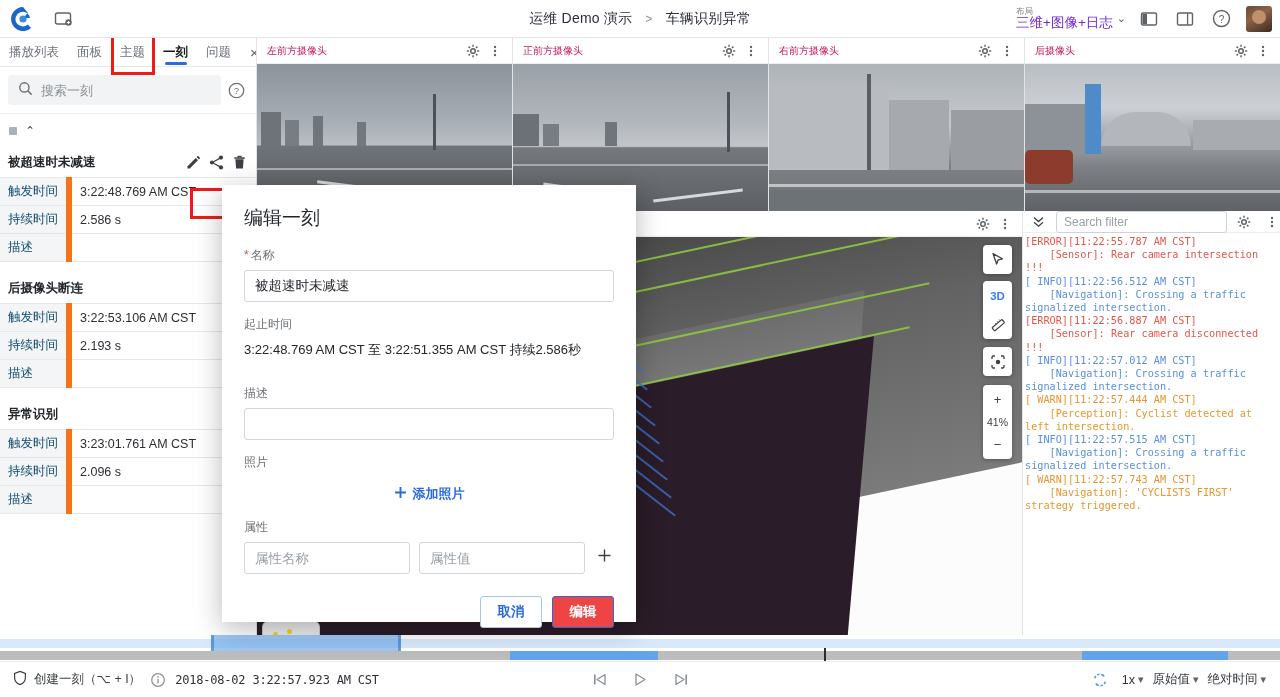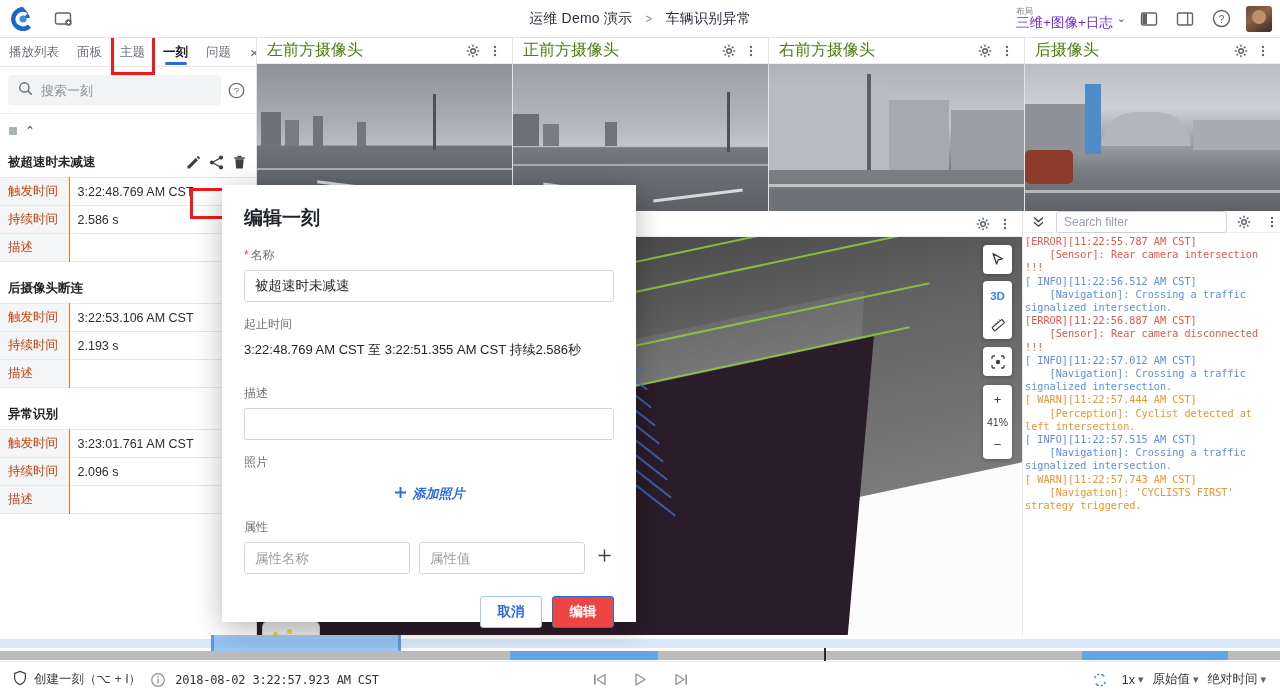--- a/index.html
+++ b/index.html
@@ -93,35 +93,35 @@
   .moment { padding: 0 0 6px 0; position: relative; }
   .moment-head {
     display: flex; align-items: center; padding: 6px 8px 6px 8px; gap: 6px;
   }
   .moment-name { font-size: 12.5px; color: #22262b; flex: 1; font-weight: 600; }
   .m-act { color: #3b4046; cursor: pointer; display: flex; align-items: center; }
   .tbl { width: 100%; border-collapse: collapse; table-layout: fixed; }
   .tbl tr { border-top: 1px solid #e6e8ea; }
   .tbl tr:last-child { border-bottom: 1px solid #e6e8ea; }
   .tbl td { padding: 5px 8px; font-size: 12.5px; color: #2a2e33; height: 24px; }
-  .tbl td.k { width: 69px; background: #f4f5f6; color: #c2410c; border-right: 1px solid #f97316; }
+  .tbl td.k { width: 69px; background: #f4f5f6; color: #0c4a6e; border-right: 6px solid #f97316; }
   .redbox-edit {
     position: absolute; border: 3px solid #ef1b1b; width: 36px; height: 31px;
     left: 190px; top: 150px; z-index: 40; pointer-events: none;
   }
 
   
   .cams { position: absolute; top: 38px; left: 257px; right: 0; height: 173px; display: flex; }
   .cam { flex: 1; border-right: 1px solid #e4e4e4; position: relative; overflow: hidden; background: #ddd; }
   .cam:last-child { border-right: none; }
   .cam-head {
     height: 26px; background: #fff; display: flex; align-items: center;
     padding: 0 6px 0 10px; border-bottom: 1px solid #eceff1; position: relative; z-index: 3;
   }
-  .cam-title { font-size: 16px; color: #4d7c0f; flex: 1; white-space: nowrap; overflow: hidden; }
+  .cam-title { font-size: 10px; color: #be185d; flex: 1; white-space: nowrap; overflow: hidden; }
   .cam-ico { color: #5f6368; padding: 0 4px; cursor: pointer; display: flex; }
   .cam-img { position: absolute; top: 26px; left: 0; right: 0; bottom: 0; overflow: hidden; }
 
   
   .sky { position: absolute; inset: 0; }
   .scene1 .sky { background: linear-gradient(#8d939b 0%, #a7adb4 38%, #b9bec4 55%, #6e7379 56%, #585c61 100%); }
   .scene2 .sky { background: linear-gradient(#9aa0a7 0%, #b2b7bd 40%, #c2c6cb 56%, #75797e 57%, #5c6065 100%); }
   .scene3 .sky { background: linear-gradient(#aeb3b8 0%, #c6cace 42%, #9fa3a7 56%, #7d8185 70%, #6b6f73 100%); }
   .scene4 .sky { background: linear-gradient(#b9bec4 0%, #cdd1d5 30%, #9ea2a6 52%, #7a7e82 72%, #5e6266 100%); }
   .bld { position: absolute; background: #7d8288; }
@@ -234,32 +234,32 @@
   .bb-right { margin-left: auto; display: flex; align-items: center; gap: 5px; }
   .dd { display: flex; align-items: center; gap: 3px; font-size: 12.5px; color: #32363b; cursor: pointer; padding: 2px 2px; }
   .loop-ico { color: #4a90e2; cursor: pointer; display: flex; margin-right: 6px; }
 
   
   .modal-shadow {
     position: absolute; left: 222px; top: 185px; width: 414px; height: 437px;
     background: #fff; box-shadow: 0 6px 26px rgba(0,0,0,.28); z-index: 60;
     padding: 20px 22px 18px 22px;
   }
-  .modal-title { font-size: 19px; font-weight: 700; color: #1f2329; margin-bottom: 16px; }
+  .modal-title { font-size: 19px; font-weight: 400; color: #1f2329; margin-bottom: 16px; }
   .fld-label { font-size: 12px; color: #6b7075; margin-bottom: 6px; }
   .fld-label .req { color: #e24c4c; margin-right: 2px; }
   .inp {
     width: 100%; height: 32px; border: 1px solid #d3d7db; border-radius: 3px;
     padding: 0 10px; font-size: 13.5px; color: #1f2329; outline: none; font-family: inherit;
   }
   .inp::placeholder { color: #9aa0a6; }
   .range-val { font-size: 13px; color: #22262b; margin-bottom: 2px; }
   .addphoto {
     display: flex; align-items: center; justify-content: center; gap: 6px;
-    color: #2a6ae0; font-size: 13px; font-weight: 600; cursor: pointer; padding: 8px 0 6px; font-style: italic;
+    color: #2a6ae0; font-size: 13px; font-weight: 600; cursor: pointer; padding: 8px 0 6px;
   }
   .attr-row { display: flex; align-items: center; gap: 9px; }
   .attr-row .inp { flex: 1; }
   .plus-btn { color: #3c4043; font-size: 17px; cursor: pointer; width: 20px; text-align: center; }
   .modal-actions { display: flex; justify-content: flex-end; gap: 10px; margin-top: 22px; }
   .btn {
     min-width: 62px; height: 32px; border-radius: 3px; font-size: 13.5px; font-weight: 700;
     cursor: pointer; display: flex; align-items: center; justify-content: center;
     font-family: inherit;
   }

